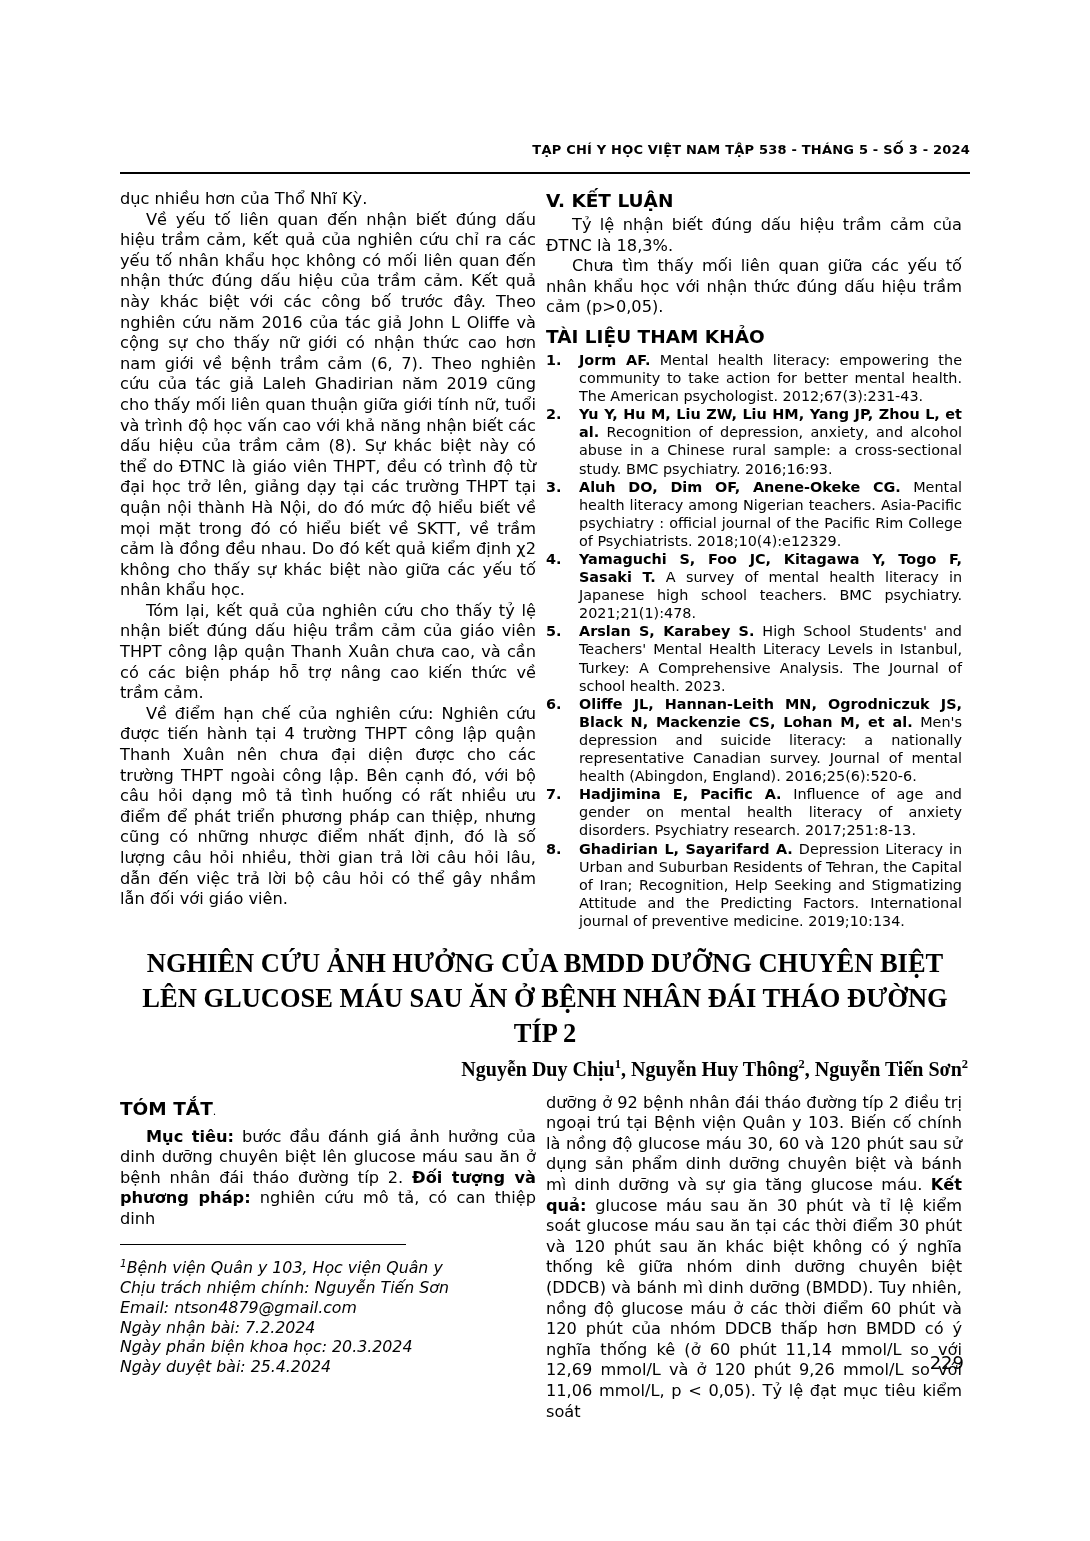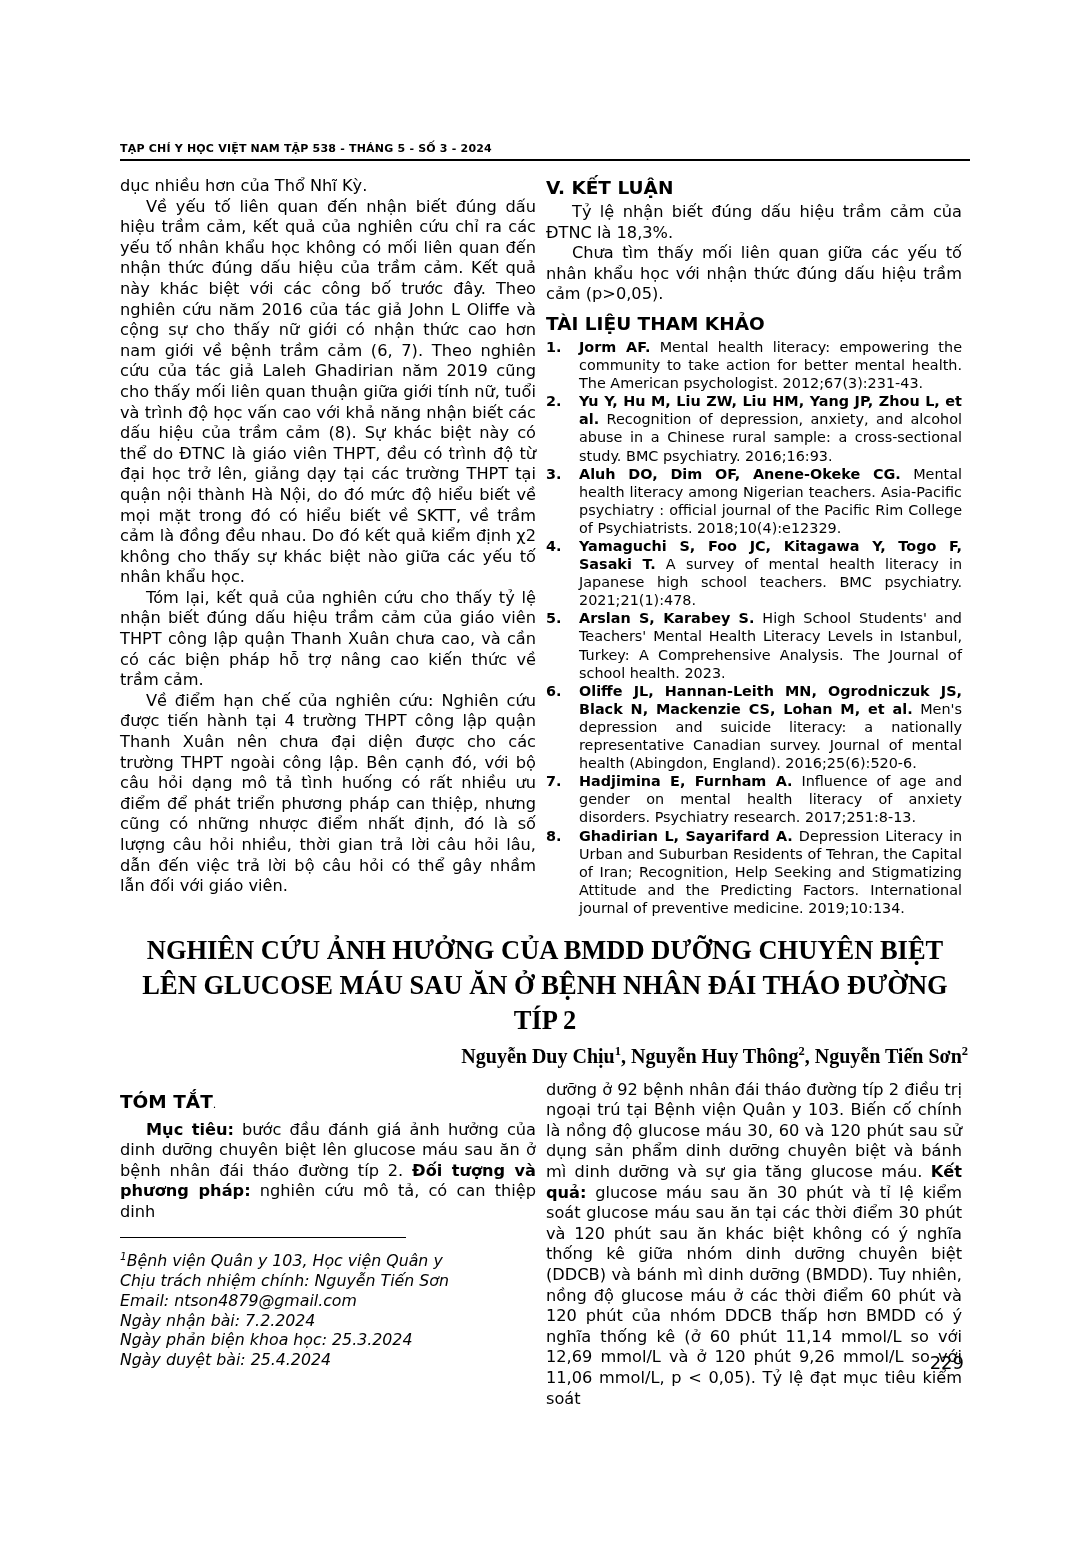--- a/index.html
+++ b/index.html
@@ -9,25 +9,25 @@
     margin:0 auto;
     background:#ffffff;
     box-sizing:border-box;
     padding:142px 120px 0 120px;
     color:#000;
     font-family:"DejaVu Sans", sans-serif;
     overflow:hidden;
   }
   
   .jheader {
-    text-align:left;
+    text-align:right;
     font-weight:bold;
-    font-size:11px;
+    font-size:13px;
     letter-spacing:0.2px;
-    padding-bottom:4px;
+    padding-bottom:15px;
     border-bottom:2.5px solid #000;
     margin-bottom:15px;
   }
   
   .two-col { display:flex; gap:10px; }
   .col { width:416px; box-sizing:border-box; }
   .body-p {
     font-size:16.2px;
     line-height:20.6px;
     text-align:justify;
@@ -59,21 +59,21 @@
     font-family:"Liberation Serif", serif;
     font-weight:bold;
     font-size:20px;
     text-align:right;
     margin:0 2px 12px 0;
   }
   .authors-line sup { font-size:12.5px; }
   .author { white-space:nowrap; }
   .author + .author::before { content:", "; }
   
-  .abs-head { margin:10px 0 4px 0; }
+  .abs-head { margin:4px 0 4px 0; }
   .abs-dot { font-size:11px; font-weight:normal; }
   
   .fn { margin-top:14px; font-size:15.8px; line-height:19.9px; }
   .fn-rule { width:286px; border-top:1.6px solid #000; margin:0 0 9px 0; }
   .fn-line { white-space:nowrap;font-style:italic; }
   .fn-aff { font-style:italic; }
   .fn-line sup { font-size:10.5px; font-style:italic; }
   
   .pagenum {
     position:absolute;
@@ -127,21 +127,21 @@
           <span class="ref-authors">Arslan S, Karabey S.</span>
           <span class="ref-text">High School Students' and Teachers' Mental Health Literacy Levels in Istanbul, Turkey: A Comprehensive Analysis. The Journal of school health. 2023.</span>
         </li>
         <li class="ref">
           <span class="ref-num">6.</span>
           <span class="ref-authors">Oliffe JL, Hannan-Leith MN, Ogrodniczuk JS, Black N, Mackenzie CS, Lohan M, et al.</span>
           <span class="ref-text">Men's depression and suicide literacy: a nationally representative Canadian survey. Journal of mental health (Abingdon, England). 2016;25(6):520-6.</span>
         </li>
         <li class="ref">
           <span class="ref-num">7.</span>
-          <span class="ref-authors">Hadjimina E, Furnham A.</span>
+          <span class="ref-authors">Hadjimina E, Pacific A.</span>
           <span class="ref-text">Influence of age and gender on mental health literacy of anxiety disorders. Psychiatry research. 2017;251:8-13.</span>
         </li>
         <li class="ref">
           <span class="ref-num">8.</span>
           <span class="ref-authors">Ghadirian L, Sayarifard A.</span>
           <span class="ref-text">Depression Literacy in Urban and Suburban Residents of Tehran, the Capital of Iran; Recognition, Help Seeking and Stigmatizing Attitude and the Predicting Factors. International journal of preventive medicine. 2019;10:134.</span>
         </li>
       </ol>
     </div>
   </div>
@@ -158,21 +158,21 @@
     <div class="col">
       <h3 class="shead abs-head"><span>TÓM TẮT</span><span class="abs-dot">.</span></h3>
       <p class="body-p ind"><b>Mục tiêu:</b> <span>bước đầu đánh giá ảnh hưởng của dinh dưỡng chuyên biệt lên glucose máu sau ăn ở bệnh nhân đái tháo đường típ 2.</span> <b>Đối tượng và phương pháp:</b> <span>nghiên cứu mô tả, có can thiệp dinh</span></p>
 
       <div class="fn">
         <div class="fn-rule"></div>
         <div class="fn-line fn-aff"><sup>1</sup><span>Bệnh viện Quân y 103, Học viện Quân y</span></div>
         <div class="fn-line">Chịu trách nhiệm chính: Nguyễn Tiến Sơn</div>
         <div class="fn-line">Email: ntson4879@gmail.com</div>
         <div class="fn-line">Ngày nhận bài: 7.2.2024</div>
-        <div class="fn-line">Ngày phản biện khoa học: 25.3.2024</div>
+        <div class="fn-line">Ngày phản biện khoa học: 20.3.2024</div>
         <div class="fn-line">Ngày duyệt bài: 25.4.2024</div>
       </div>
     </div>
     <div class="col">
       <p class="body-p"><span>dưỡng ở 92 bệnh nhân đái tháo đường típ 2 điều trị ngoại trú tại Bệnh viện Quân y 103. Biến cố chính là nồng độ glucose máu 30, 60 và 120 phút sau sử dụng sản phẩm dinh dưỡng chuyên biệt và bánh mì dinh dưỡng và sự gia tăng glucose máu.</span> <b>Kết quả:</b> <span>glucose máu sau ăn 30 phút và tỉ lệ kiểm soát glucose máu sau ăn tại các thời điểm 30 phút và 120 phút sau ăn khác biệt không có ý nghĩa thống kê giữa nhóm dinh dưỡng chuyên biệt (DDCB) và bánh mì dinh dưỡng (BMDD). Tuy nhiên, nồng độ glucose máu ở các thời điểm 60 phút và 120 phút của nhóm DDCB thấp hơn BMDD có ý nghĩa thống kê (ở 60 phút 11,14 mmol/L so với 12,69 mmol/L và ở 120 phút 9,26 mmol/L so với 11,06 mmol/L, p &lt; 0,05). Tỷ lệ đạt mục tiêu kiểm soát</span></p>
     </div>
   </div>
 
   <div class="pagenum">229</div>
 

